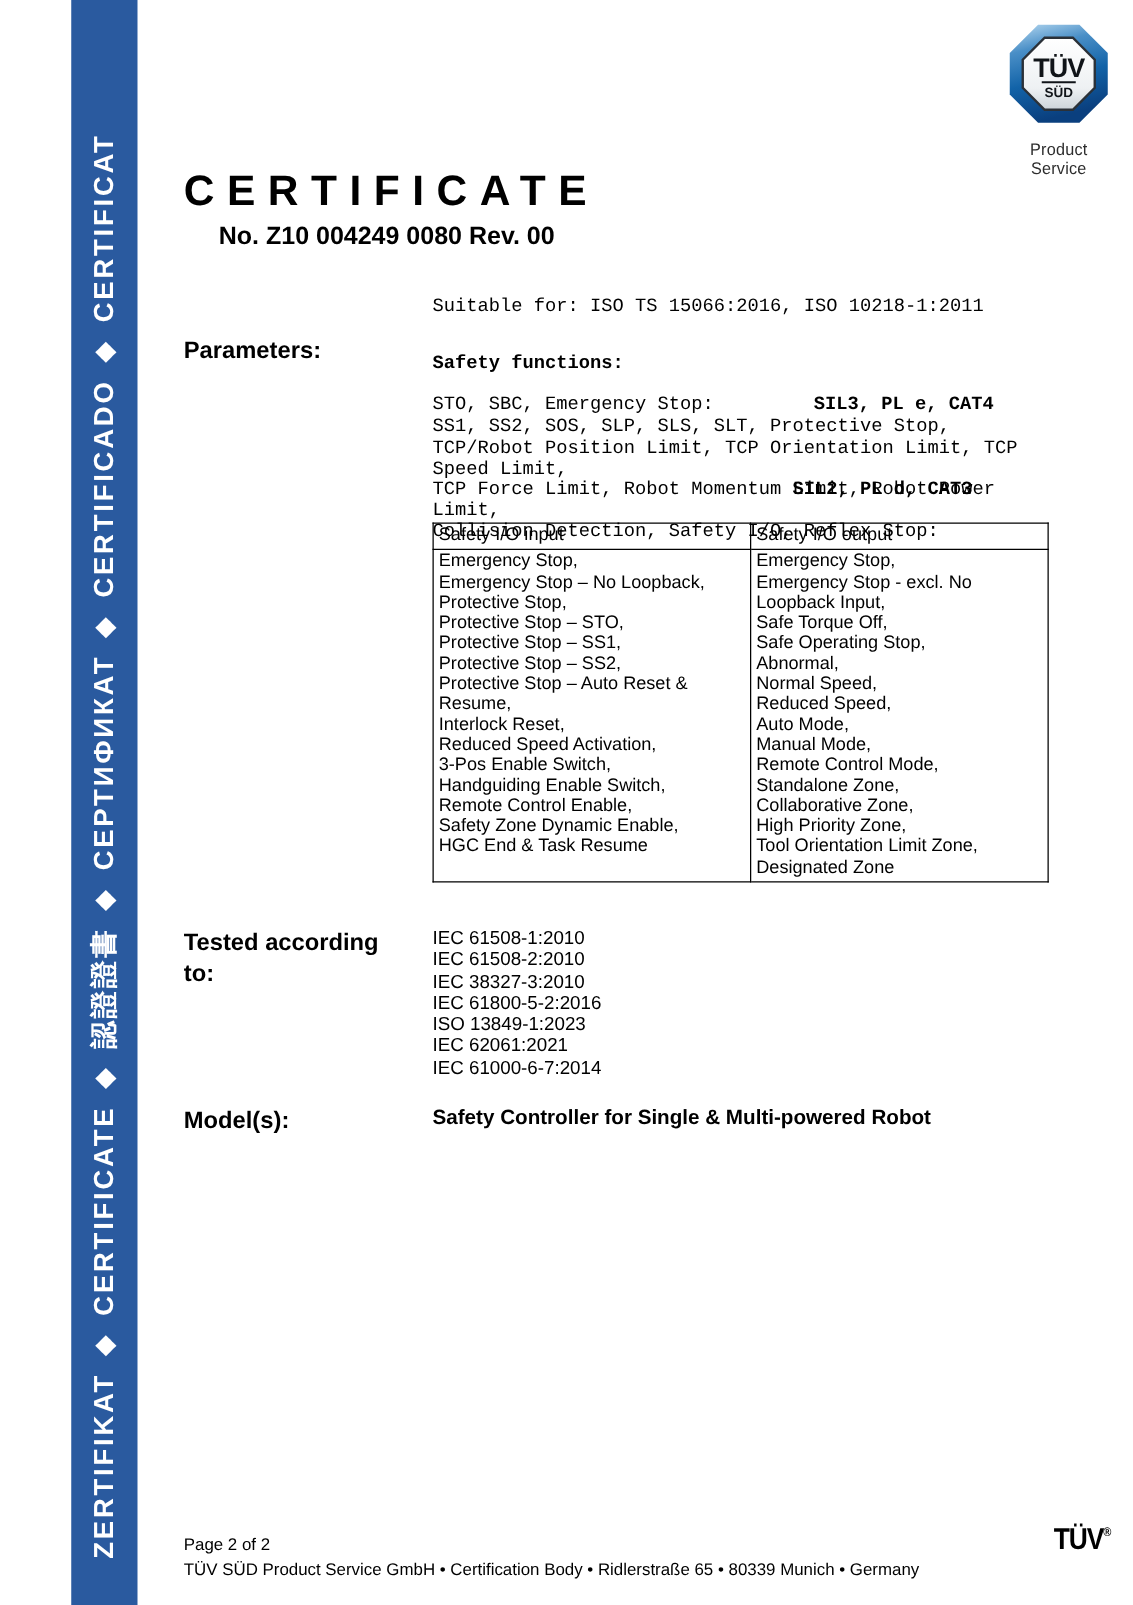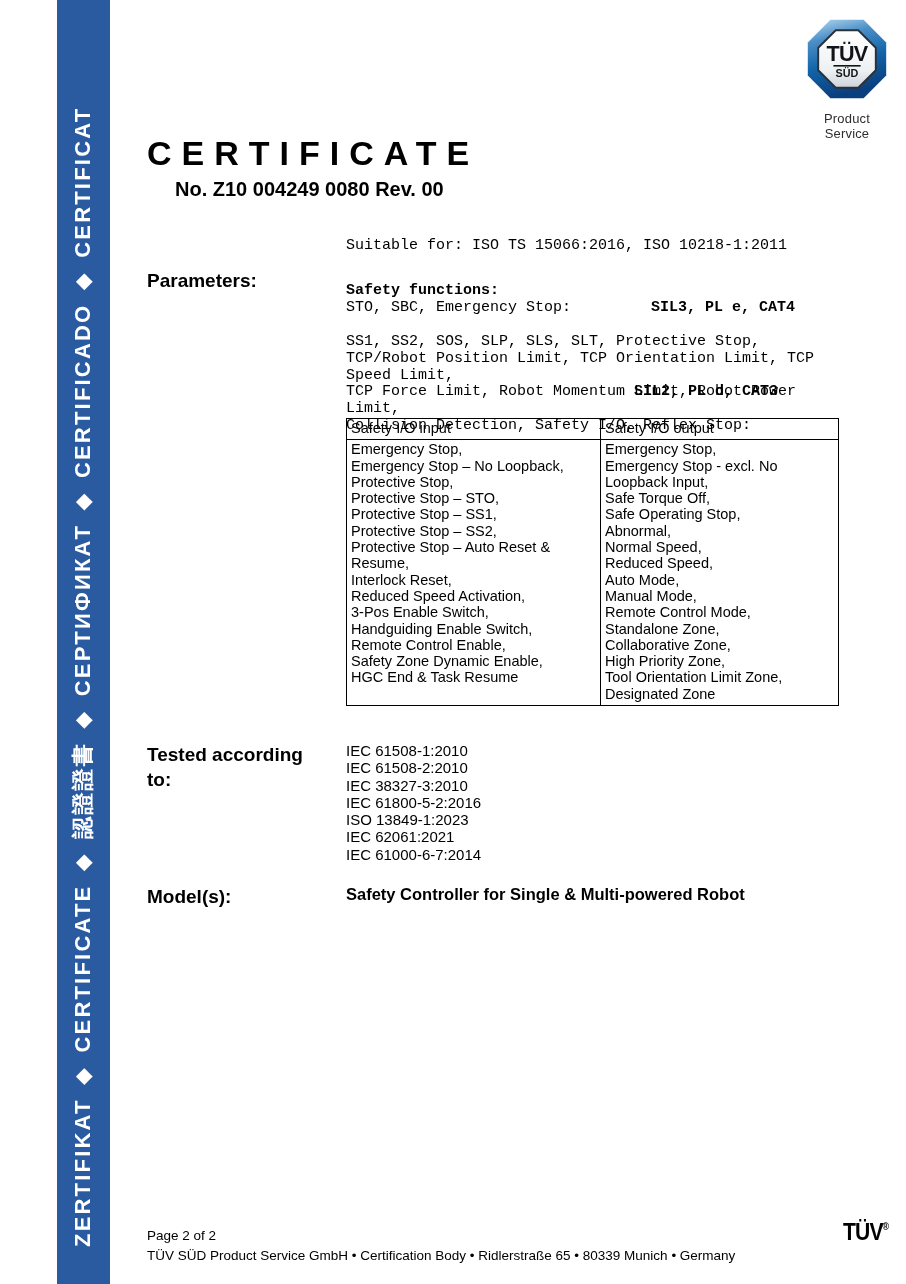--- a/index.html
+++ b/index.html
@@ -26,21 +26,21 @@
   .cert-no { position: absolute; left: 147px; top: 178px; font-size: 20px; font-weight: bold; margin-left: 28px; }
 
   .label { position: absolute; left: 147px; font-size: 19px; font-weight: bold; line-height: 25px; }
   .label-parameters { top: 240px; margin-top: 28px; }
   .label-tested { top: 742px; width: 175px; }
   .label-models { top: 884px; }
 
   .bodytext { font-size: 15px; line-height: 16.8px; font-family: Liberation Mono, monospace; }
   .suitable { position: absolute; left: 346px; top: 238px; }
   .sf-heading { position: absolute; left: 346px; top: 283px; font-weight: bold; }
-  .sil3-row { position: absolute; left: 346px; top: 300px; width: 494px; }
+  .sil3-row { position: absolute; left: 346px; top: 316px; width: 494px; }
   .sil2-block { position: absolute; left: 346px; top: 334px; width: 494px; }
   .sil-value { position: absolute; font-weight: bold; top: 0; }
   .sil3-value { left: 305px; }
   .sil2-value { top: 50.4px; left: 288px; }
 
   
   .io-table { position: absolute; left: 346px; top: 418px; width: 493px; border-collapse: collapse; }
   .io-table td { border: 1.6px solid #000; vertical-align: top; font-size: 14.5px; line-height: 16.3px; padding: 1px 2px 3px 4px; }
   .io-table .col-in { width: 254px; }
   .io-table .th { height: 21px; padding-top: 1px; }

